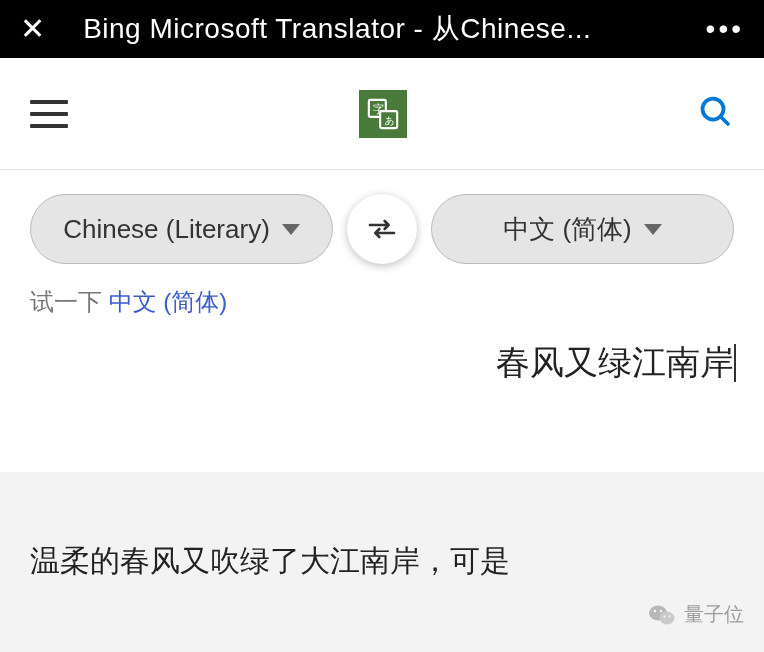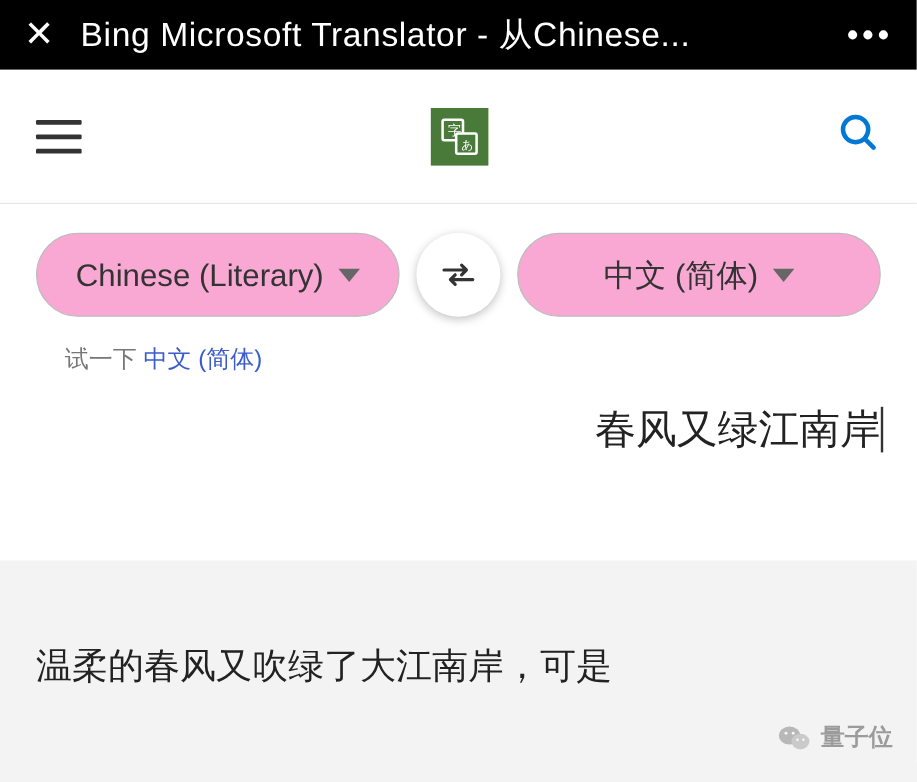--- a/index.html
+++ b/index.html
@@ -30,20 +30,21 @@
       cursor: pointer;
       line-height: 1;
     }
     .browser-bar .title {
       font-size: 28px;
       flex: 1;
       white-space: nowrap;
       overflow: hidden;
       text-overflow: ellipsis;
       letter-spacing: 0.5px;
+      margin-left: 16px;
     }
     .browser-bar .more {
       font-size: 28px;
       letter-spacing: 3px;
       cursor: pointer;
     }
     .app-header {
       height: 112px;
       display: flex;
       align-items: center;
@@ -100,21 +101,21 @@
       border: 1px solid #bbb;
       border-radius: 40px;
       display: flex;
       align-items: center;
       justify-content: center;
       gap: 12px;
       cursor: pointer;
       font-size: 26px;
       color: #333;
       padding: 0 24px;
-      background: #f9a8d4;
+      background: #e5e5e5;
     }
     .lang-pill .label {
       white-space: nowrap;
       overflow: hidden;
     }
     .lang-pill .chevron {
       width: 0;
       height: 0;
       border-left: 9px solid transparent;
       border-right: 9px solid transparent;
@@ -133,22 +134,21 @@
       cursor: pointer;
       flex-shrink: 0;
     }
     .swap-btn svg {
       width: 32px;
       height: 32px;
       stroke: #333;
     }
     .try-row {
       padding: 4px 30px 14px 30px;
-      font-size: 20px;
-      margin-left: 24px;
+      font-size: 24px;
     }
     .try-label {
       color: #777;
     }
     .try-link {
       color: #3b5bcc;
       cursor: pointer;
     }
     .input-area {
       padding: 8px 30px 20px 30px;
@@ -190,21 +190,20 @@
       gap: 8px;
       opacity: 0.55;
     }
     .watermark .wechat-icon {
       width: 28px;
       height: 24px;
     }
     .watermark .wm-text {
       font-size: 20px;
       color: #555;
-      font-weight: bold;
     }
   </style>
 </head>
 <body>
 
 <div class="browser-bar">
   <div class="close">✕</div>
   <div class="title">Bing Microsoft Translator - 从Chinese...</div>
   <div class="more">•••</div>
 </div>

